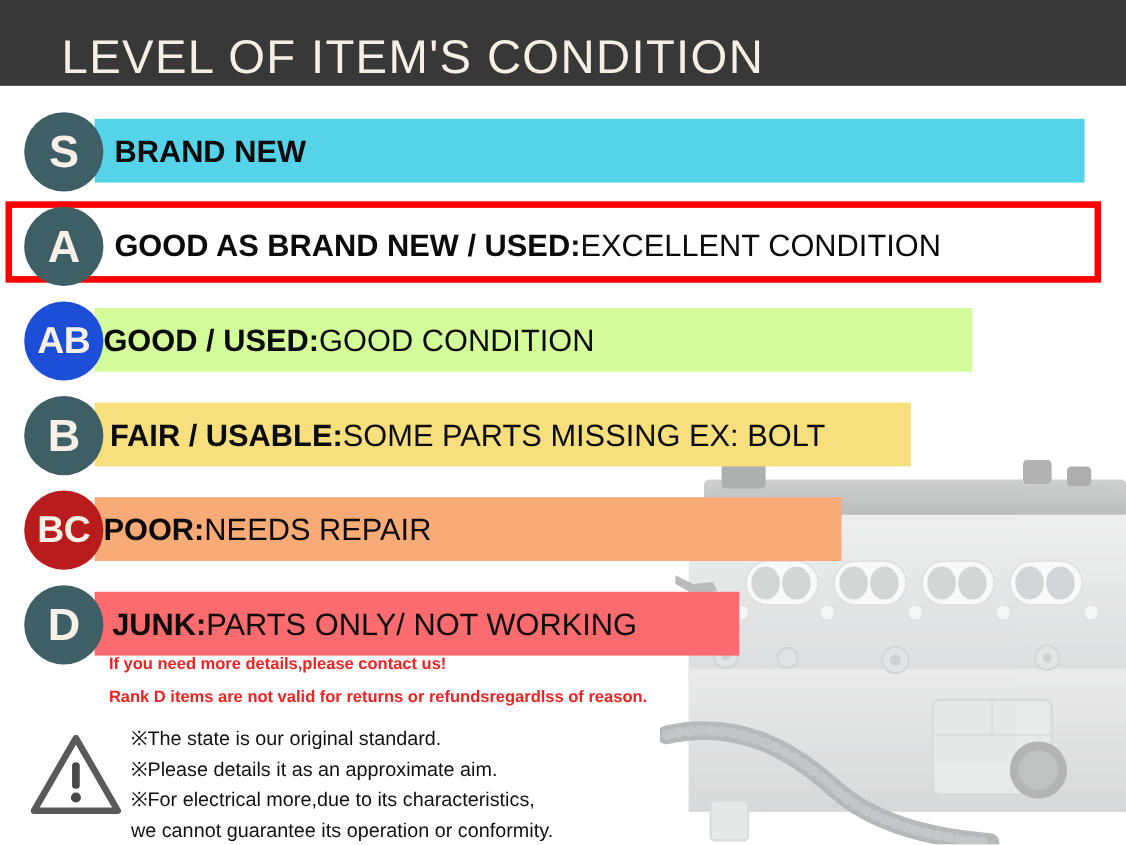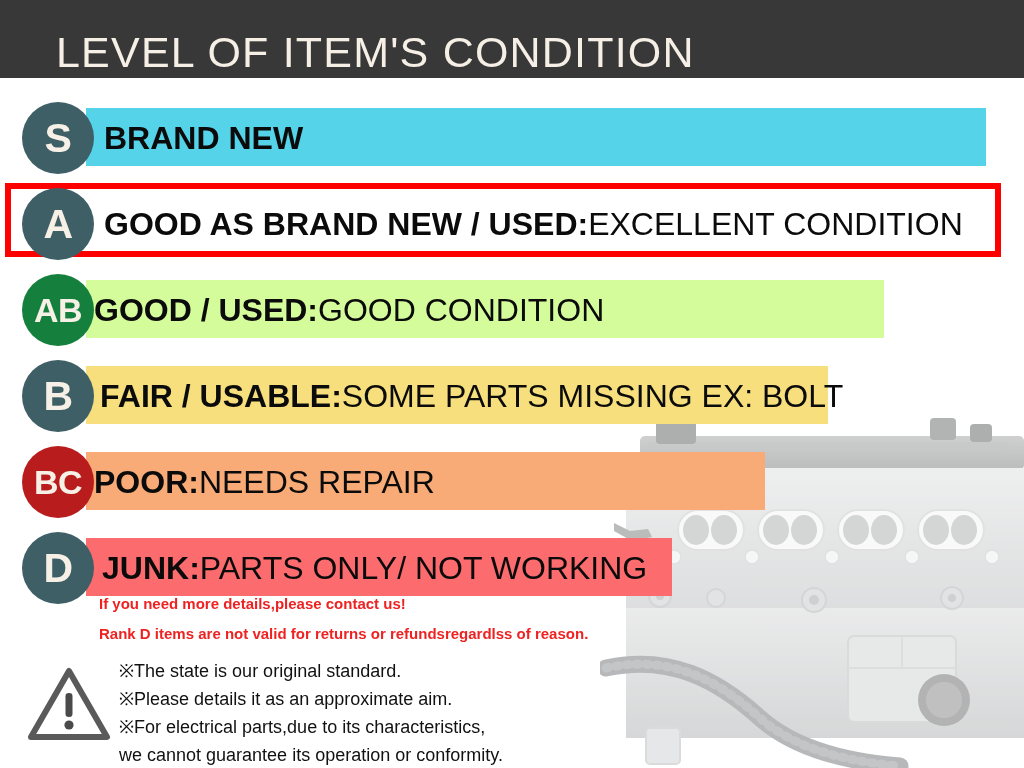--- a/index.html
+++ b/index.html
@@ -84,21 +84,21 @@
   .rank-badge.w1 { font-size: 41px; }
   .rank-badge.w2 { font-size: 34px; }
 
   .rank-text {
     position: absolute;
     top: 0;
     height: 76px;
     display: flex;
     align-items: center;
     white-space: nowrap;
-    font-size: 32px;
+    font-size: 28px;
     color: #0b0b0b;
     z-index: 2;
   }
   .rank-text b { font-weight: 700; }
   .rank-text span.norm { font-weight: 400; }
 
   
   #highlight-box {
     position: absolute;
     left: 5px;
@@ -248,21 +248,21 @@
     <div class="rank-bar" style="background: rgb(79, 211, 150); width: 870px;"></div>
     <div class="rank-badge w1" style="background: rgb(62, 95, 102); color: rgb(247, 240, 230);">A</div>
     <div class="rank-text" style="left:104px">
       <b>GOOD AS BRAND NEW / USED:</b>
         <span class="norm"> EXCELLENT CONDITION</span>
     </div>
   </div>
 
   <div class="rank-row" id="row-2" style="top:272px">
     <div class="rank-bar" style="background: rgb(212, 252, 155); width: 798px;"></div>
-    <div class="rank-badge w2" style="background: #15803d; color: rgb(247, 240, 230);">AB</div>
+    <div class="rank-badge w2" style="background: #1d4ed8; color: rgb(247, 240, 230);">AB</div>
     <div class="rank-text" style="left:94px">
       <b>GOOD / USED:</b>
         <span class="norm"> GOOD CONDITION</span>
     </div>
   </div>
 
   <div class="rank-row" id="row-3" style="top:358px">
     <div class="rank-bar" style="background: rgb(247, 223, 125); width: 742px;"></div>
     <div class="rank-badge w1" style="background: rgb(62, 95, 102); color: rgb(247, 240, 230);">B</div>
     <div class="rank-text" style="left:100px">
@@ -296,17 +296,17 @@
     <svg width="84" height="78" viewBox="0 0 84 78" xmlns="http://www.w3.org/2000/svg">
       <path d="M42 6 L80 72 L4 72 Z" fill="none" stroke="#5a5a5a" stroke-width="6" stroke-linejoin="round"></path>
       <rect x="38.5" y="28" width="7" height="24" rx="3.2" fill="#4a4a4a"></rect>
       <circle cx="42" cy="60" r="4.6" fill="#4a4a4a"></circle>
     </svg>
   </div>
 
   <div id="notes">
     <div class="note-line">※The state is our original standard.</div>
     <div class="note-line">※Please details it as an approximate aim.</div>
-    <div class="note-line">※For electrical parts,due to its characteristics,</div>
+    <div class="note-line">※For electrical more,due to its characteristics,</div>
     <div class="note-line">we cannot guarantee its operation or conformity.</div>
   </div>
 
 </div>
 
 </body></html>

